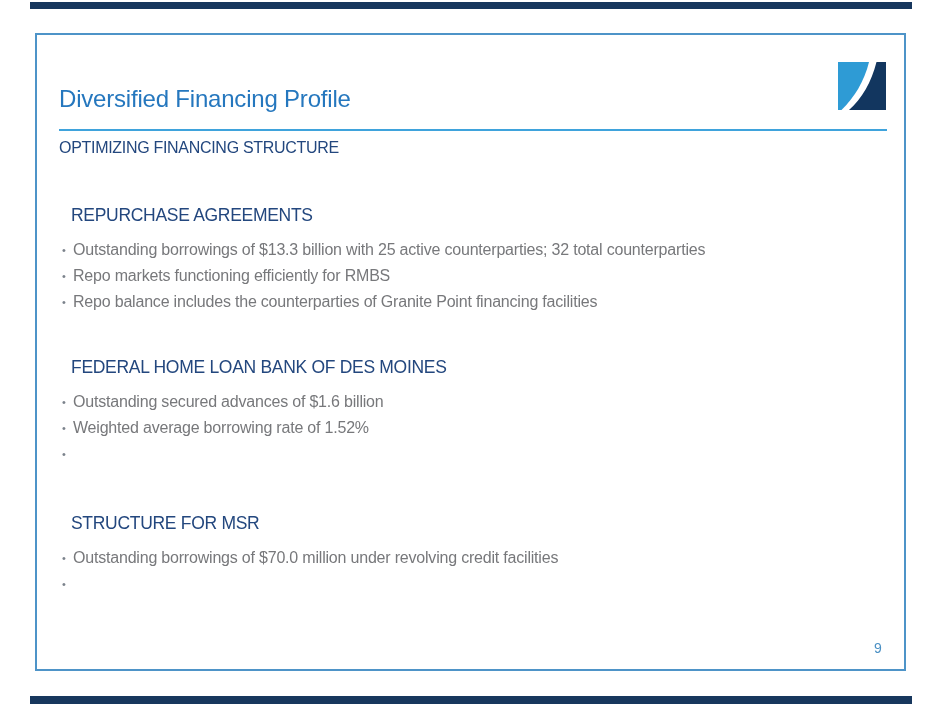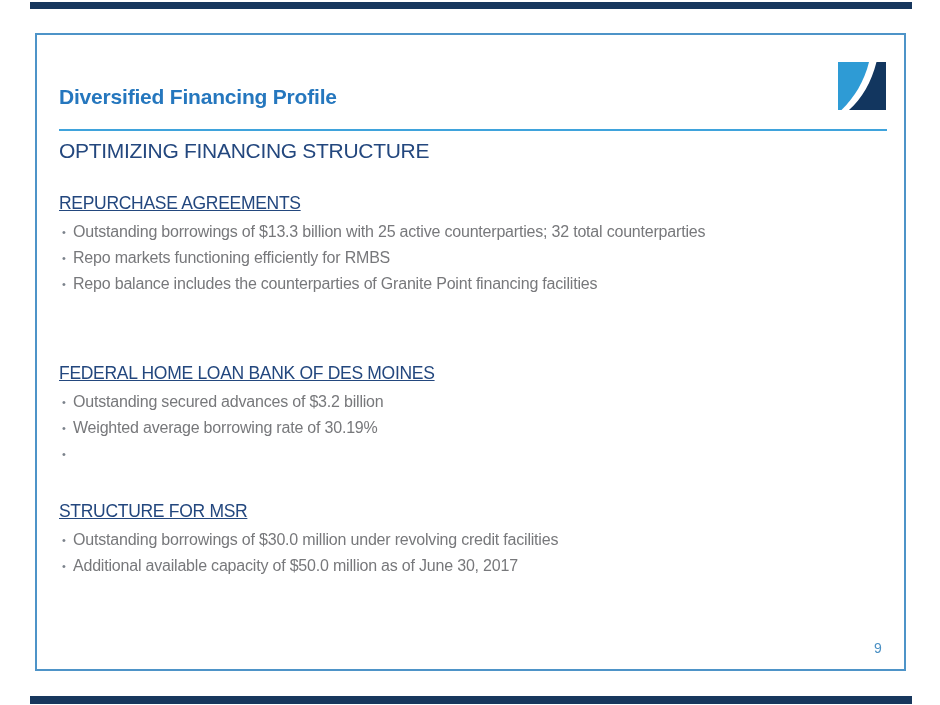--- a/index.html
+++ b/index.html
@@ -24,54 +24,53 @@
     left: 35px; top: 33px;
     width: 871px; height: 638px;
     border: 2px solid var(--frame_blue);
     box-sizing: border-box;
   }
   .logo { position: absolute; left: 838px; top: 62px; width: 48px; height: 48px; }
   .title {
     position: absolute;
     left: 59px; top: 85px;
     margin: 0;
-    font-size: 21px;
-    font-weight: 700;
+    font-size: 24px;
+    font-weight: 400;
     letter-spacing: -0.2px;
     color: var(--title_blue);
     white-space: nowrap;
     text-align: center;
   }
   .rule {
     position: absolute;
     left: 59px; top: 129px;
     width: 828px; height: 2px;
     background: var(--rule_blue);
   }
   .subtitle {
     position: absolute;
     left: 59px; top: 139px;
-    font-size: 21px;
+    font-size: 16px;
     letter-spacing: -0.3px;
     color: var(--header_navy);
     white-space: nowrap;
   }
   .sec { position: absolute; left: 59px; width: 812px; }
   .sec.s1 { top: 193px; }
-  .sec.s2 { top: 363px; }
+  .sec.s2 { top: 345px; }
   .sec.s3 { top: 501px; }
   .sec h2 {
-    margin: 0;
+    margin: 12px;
     font-size: 17.5px;
     font-weight: 400;
     line-height: 20px;
     letter-spacing: -0.3px;
     color: var(--header_navy);
     white-space: nowrap;
-    text-decoration: underline;
   }
   .sec ul { list-style: none; margin: 6px 0 0 0; padding: 0; }
   .sec li {
     display: flex;
     align-items: flex-start;
     line-height: 26px;
     font-size: 16px;
     letter-spacing: -0.2px;
     color: var(--body_gray);
     white-space: nowrap;
@@ -130,42 +129,41 @@
         <span>Repo balance includes the counterparties of Granite Point financing facilities</span>
       </li>
     </ul>
   </section>
 
   <section class="sec s2">
     <h2>FEDERAL HOME LOAN BANK OF DES MOINES</h2>
     <ul>
       <li>
         <span class="dot">•</span>
-        <span>Outstanding secured advances of $3.2 billion</span>
+        <span>Outstanding secured advances of $1.6 billion</span>
       </li>
       <li>
         <span class="dot">•</span>
-        <span>Weighted average borrowing rate of 30.19%</span>
+        <span>Weighted average borrowing rate of 1.52%</span>
       </li>
       <li>
         <span class="dot">•</span>
       </li>
     </ul>
   </section>
 
   <section class="sec s3">
     <h2>STRUCTURE FOR MSR</h2>
     <ul>
       <li>
         <span class="dot">•</span>
-        <span>Outstanding borrowings of $30.0 million under revolving credit facilities</span>
+        <span>Outstanding borrowings of $70.0 million under revolving credit facilities</span>
       </li>
       <li>
         <span class="dot">•</span>
-        <span>Additional available capacity of $50.0 million as of June 30, 2017</span>
       </li>
     </ul>
   </section>
 
   <div class="page-num">9</div>
 
   <div class="accent-bar bottom"></div>
 
 </div>
 

